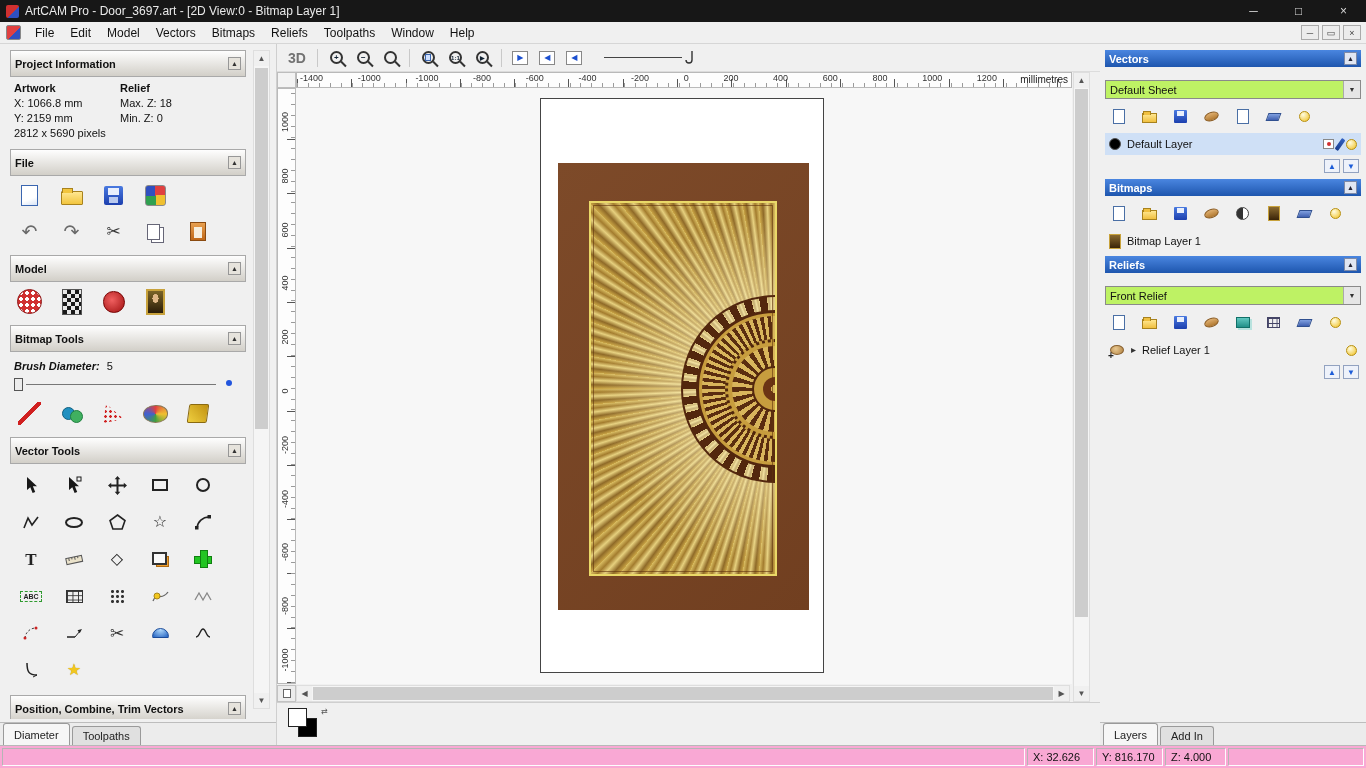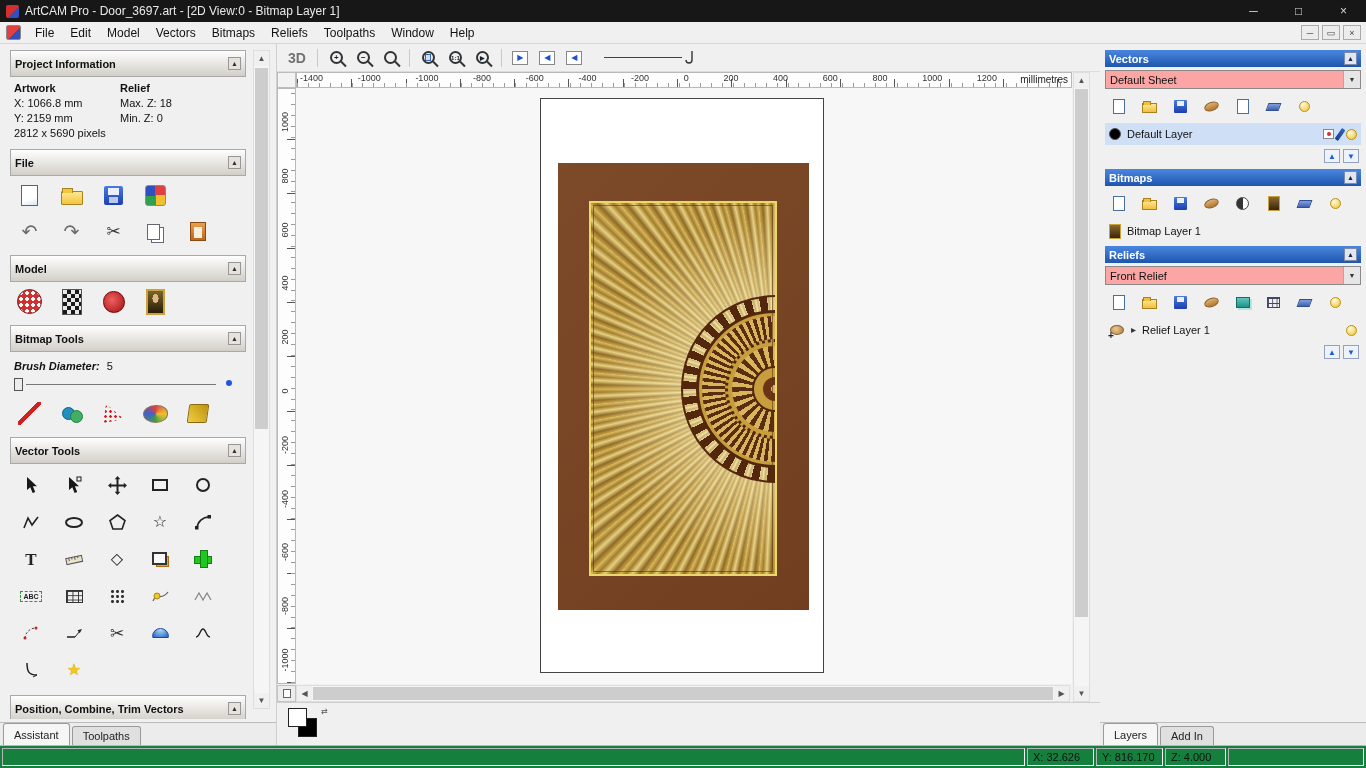--- a/index.html
+++ b/index.html
@@ -171,21 +171,21 @@
   .swatches{position:absolute;left:11px;top:5px;width:46px;height:34px}
   .sw{position:absolute;width:19px;height:19px;border:1px solid #222}
   .sw.fg{left:0;top:0;background:#fff;z-index:2}
   .sw.bg{left:10px;top:10px;background:#000;z-index:1}
   .sw-toggle{position:absolute;left:33px;top:-1px;font-size:8px;color:#555}
 
   
   .right-panel{position:absolute;top:44px;right:0;width:266px;bottom:23px;background:#f0f0f0;padding:2px 5px 0 5px}
   .rp-hdr{height:17px;background:linear-gradient(#4a86e0,#1e56ae);color:#fff;font-weight:bold;display:flex;align-items:center;padding:0 4px;margin-top:4px}
   .rp-hdr .collapse-btn{background:#e0e6f2;border-color:#7d8aa8;color:#223}
-  .combo{height:19px;background:#fca5a5;border:1px solid #8a8a8a;display:flex;align-items:stretch;margin-top:3px}
+  .combo{height:19px;background:#bef264;border:1px solid #8a8a8a;display:flex;align-items:stretch;margin-top:13px}
   .combo .val{flex:1;display:flex;align-items:center;padding:0 4px}
   .combo .dd{width:17px;background:#e6e6e6;border-left:1px solid #aaa;display:flex;align-items:center;justify-content:center;font-size:7px;color:#333}
   .rp-icons{display:flex;align-items:center;gap:10px;padding:7px 3px 5px}
   .ri{width:21px;height:21px;display:flex;align-items:center;justify-content:center;position:relative}
   .ri-page{width:12px;height:15px;background:#fff;border:1px solid #4a6fa5}
   .ri-folder{width:15px;height:10px;background:linear-gradient(#ffe791,#f0c040);border:1px solid #a8821d;position:relative;margin-top:3px}
   .ri-folder::before{content:"";position:absolute;top:-3px;left:0;width:6px;height:3px;background:#f0c040;border:1px solid #a8821d;border-bottom:none}
   .ri-floppy{width:13px;height:13px;background:linear-gradient(#4a7ae0,#1c3fae);position:relative;border-radius:1px}
   .ri-floppy::before{content:"";position:absolute;top:1px;left:3px;right:3px;height:5px;background:#e9effc}
   .ri-brush{width:15px;height:9px;background:linear-gradient(#e0b070,#b07830);border-radius:50%;transform:rotate(-20deg);border:1px solid #8a5a20}
@@ -203,21 +203,21 @@
   .dot-black{width:12px;height:12px;border-radius:50%;background:#000;border:1px solid #555}
   .layer-row{height:22px;display:flex;align-items:center;gap:6px;padding:0 4px;margin-top:1px}
   .layer-row.sel{background:#cfe0f6}
   .layer-row .name{flex:1}
   .layer-row .rgrp{display:flex;align-items:center;gap:4px}
   .updown{display:flex;justify-content:flex-end;gap:3px;padding:4px 2px 2px}
   .ud-btn{width:16px;height:14px;border:1px solid #92a2c0;background:#eef2fa;color:#1c5cd8;font-size:8px;display:flex;align-items:center;justify-content:center}
   .expander{font-size:10px;color:#333;line-height:1}
 
   
-  .statusbar{position:absolute;left:0;right:0;bottom:0;height:23px;background:#15803d;border-top:1px solid #b8b8b8;display:flex;align-items:stretch;padding:2px;gap:2px;font-size:11px}
+  .statusbar{position:absolute;left:0;right:0;bottom:0;height:23px;background:#f9a8d4;border-top:1px solid #b8b8b8;display:flex;align-items:stretch;padding:2px;gap:2px;font-size:11px}
   .sb-seg{border:1px solid;border-color:#b5b5b5 #fdfdfd #fdfdfd #b5b5b5;display:flex;align-items:center;padding:0 5px}
   .sb-fill{flex:1}
   .sb-x,.sb-y{width:67px}
   .sb-z{width:61px}
   .sb-tail{width:136px}
 </style>
 </head>
 <body>
 
 <div class="app">
@@ -547,21 +547,21 @@
       </div>
     </div>
 
     <div class="vscroll" style="right:6px;top:6px;bottom:36px">
       <span class="arr up">▲</span>
       <span class="thumb" style="top:17px;height:55%"></span>
       <span class="arr down">▼</span>
     </div>
 
     <div class="lp-tabs">
-        <span class="tab active">Assistant</span>
+        <span class="tab active">Diameter</span>
         <span class="tab">Toolpaths</span>
       </div>
   </div>
 
   <div class="center">
 
     <div class="cv-toolbar">
       <span class="btn-3d">3D</span>
       <span class="sep"></span>
       <span class="tbtn">

